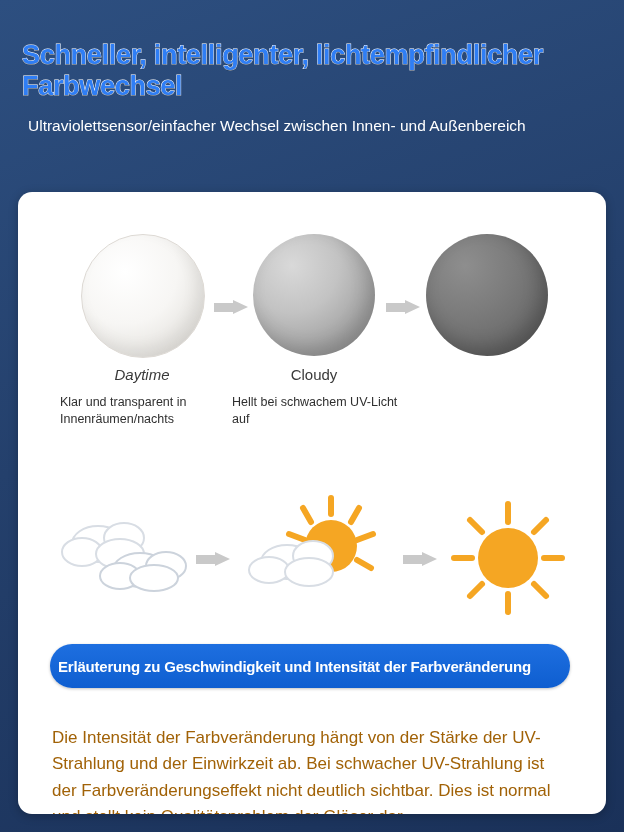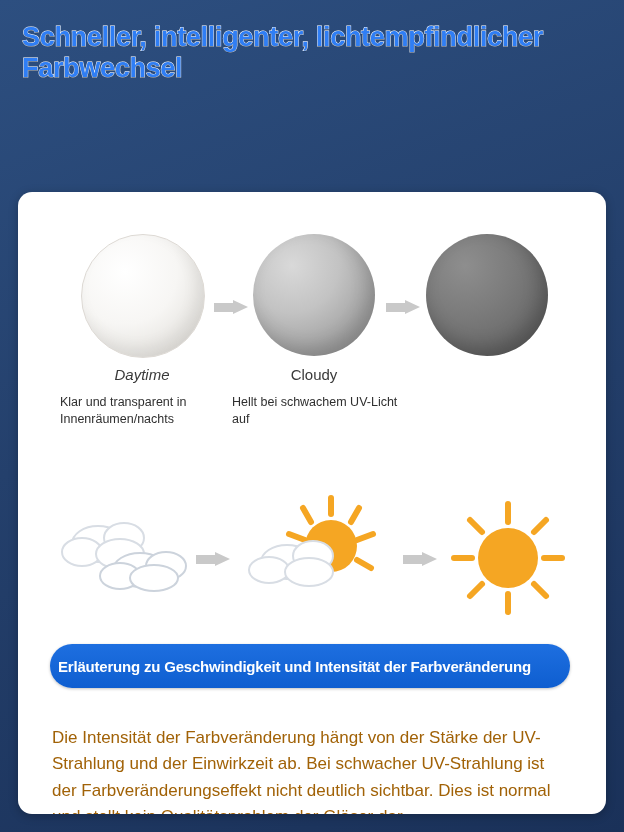--- a/index.html
+++ b/index.html
@@ -16,21 +16,21 @@
   .page {
     position: relative;
     width: 624px;
     height: 832px;
     background: linear-gradient(160deg, #2d4f80 0%, #24406c 45%, #1a3159 100%);
     box-sizing: border-box;
   }
 
   
   .header {
-    padding: 22px 22px 0 22px;
+    padding: 40px 22px 0 22px;
   }
   .headline {
     font-size: 27px;
     font-weight: bold;
     line-height: 1.15;
     color: #2f7ef5;
     letter-spacing: -0.3px;
     -webkit-text-stroke: 1px #ffffff;
     paint-order: stroke fill;
     margin: 0;
@@ -200,20 +200,21 @@
 
   svg { display: block; }
 </style>
 </head>
 <body>
 
 <div class="page">
 
   <div class="header">
     <h1 class="headline">Schneller, intelligenter, lichtempfindlicher Farbwechsel</h1>
+    <p class="subhead">Ultraviolettsensor/einfacher Wechsel zwischen Innen- und Außenbereich</p>
   </div>
 
   <div class="card">
 
     <div class="lens-row">
       <div class="lens lens-1"></div>
       <div class="arrow-lens a1">
         <div class="arrow-shape grey">
             <div class="stem"></div>
             <div class="head"></div>

